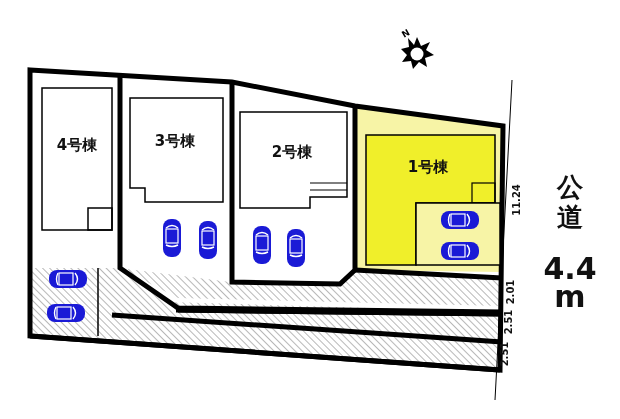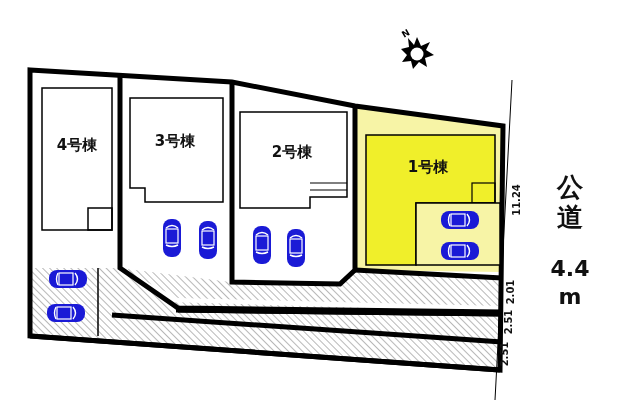--- a/index.html
+++ b/index.html
@@ -90,16 +90,16 @@
     <polygon points="0,-16 4,-7 13,-11 9,-3 17,2 8,5 10,14 2,9 -4,16 -6,8 -15,9 -10,2 -16,-4 -8,-6 -9,-15 -3,-8" fill="#000"></polygon>
     <circle cx="0" cy="1" r="6.5" fill="#fff"></circle>
   </g>
   <text x="404" y="38" font-size="9" font-weight="bold" transform="rotate(-30,404,38)" fill="#000">N</text>
 </svg>
 
 <div class="road" style="left:545px;top:172px;width:50px;font-size:26px;line-height:30px;">
   <div>公</div>
   <div>道</div>
 </div>
-<div class="road" style="left:540px;top:255px;width:60px;font-size:22px;line-height:28px;">
+<div class="road" style="left:540px;top:255px;width:60px;font-size:30px;line-height:28px;">
   <div>4.4</div>
   <div>m</div>
 </div>
 
 </body></html>

